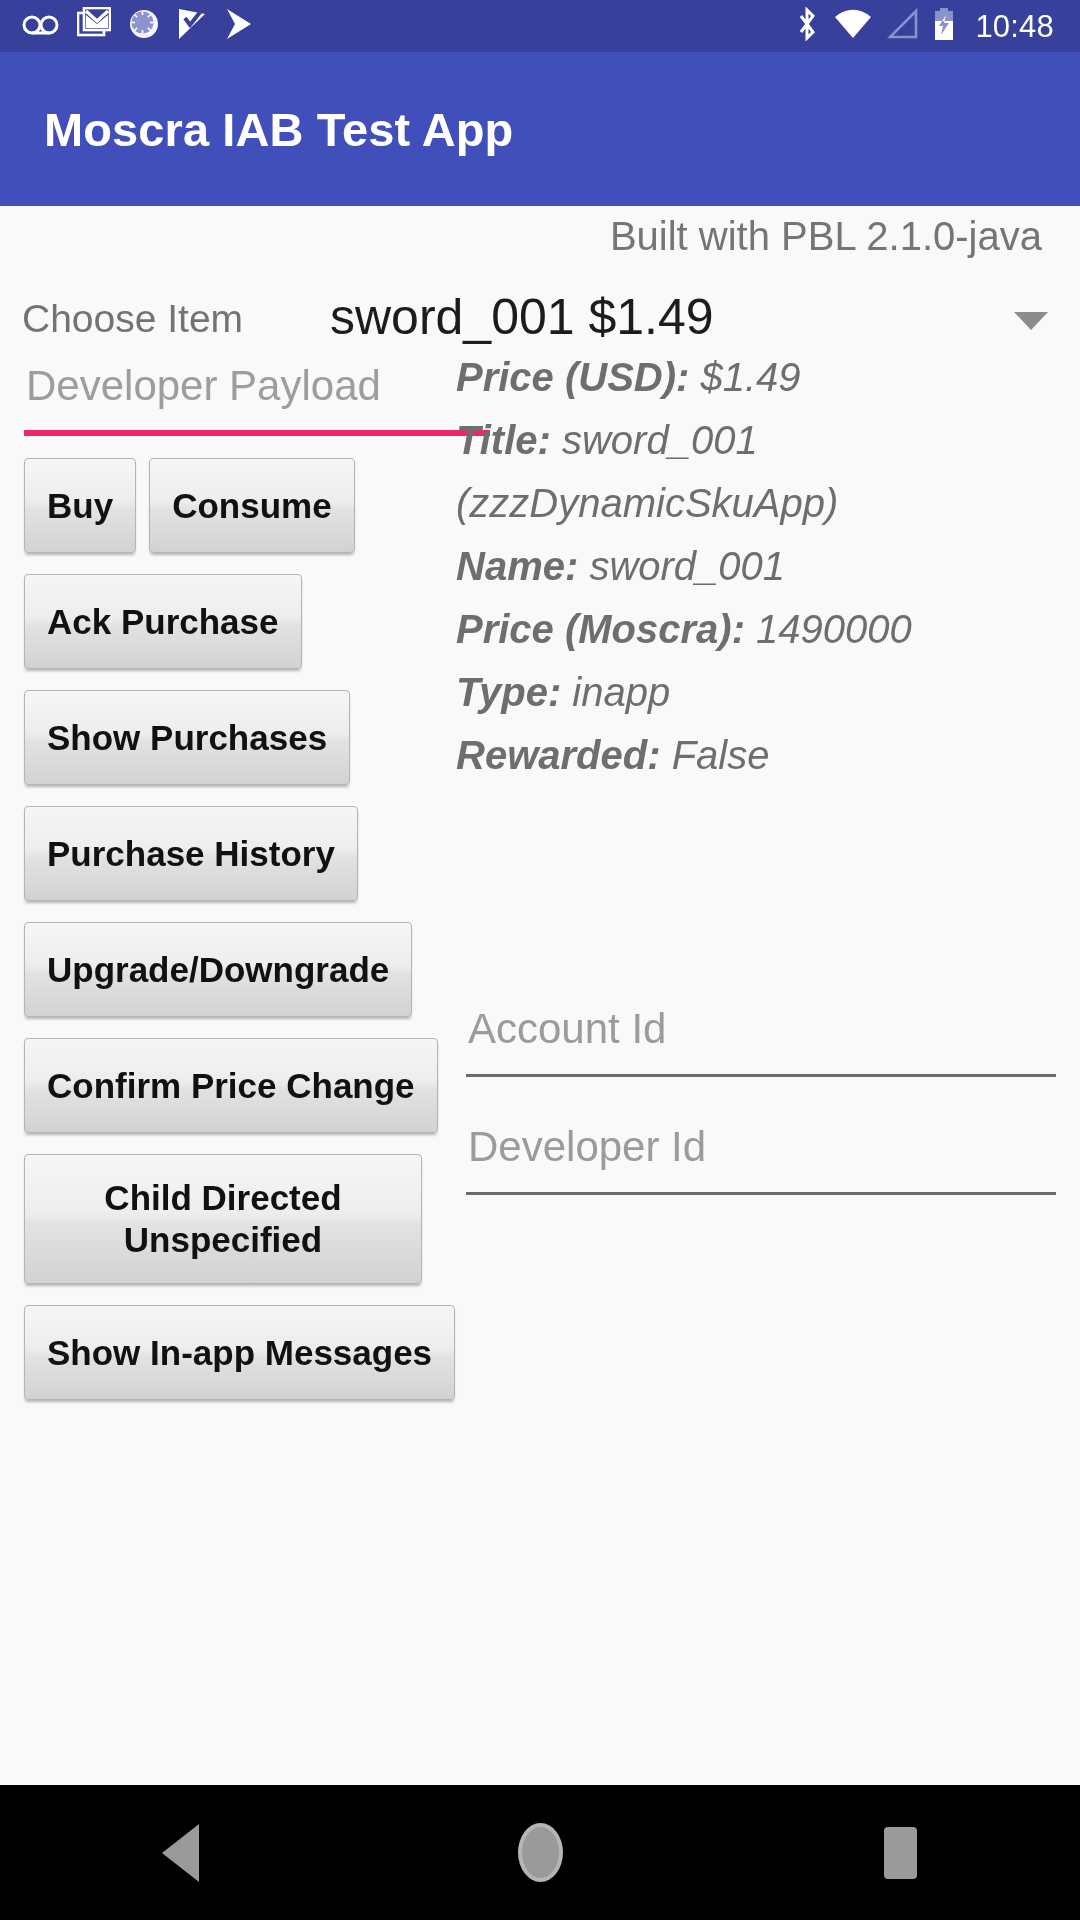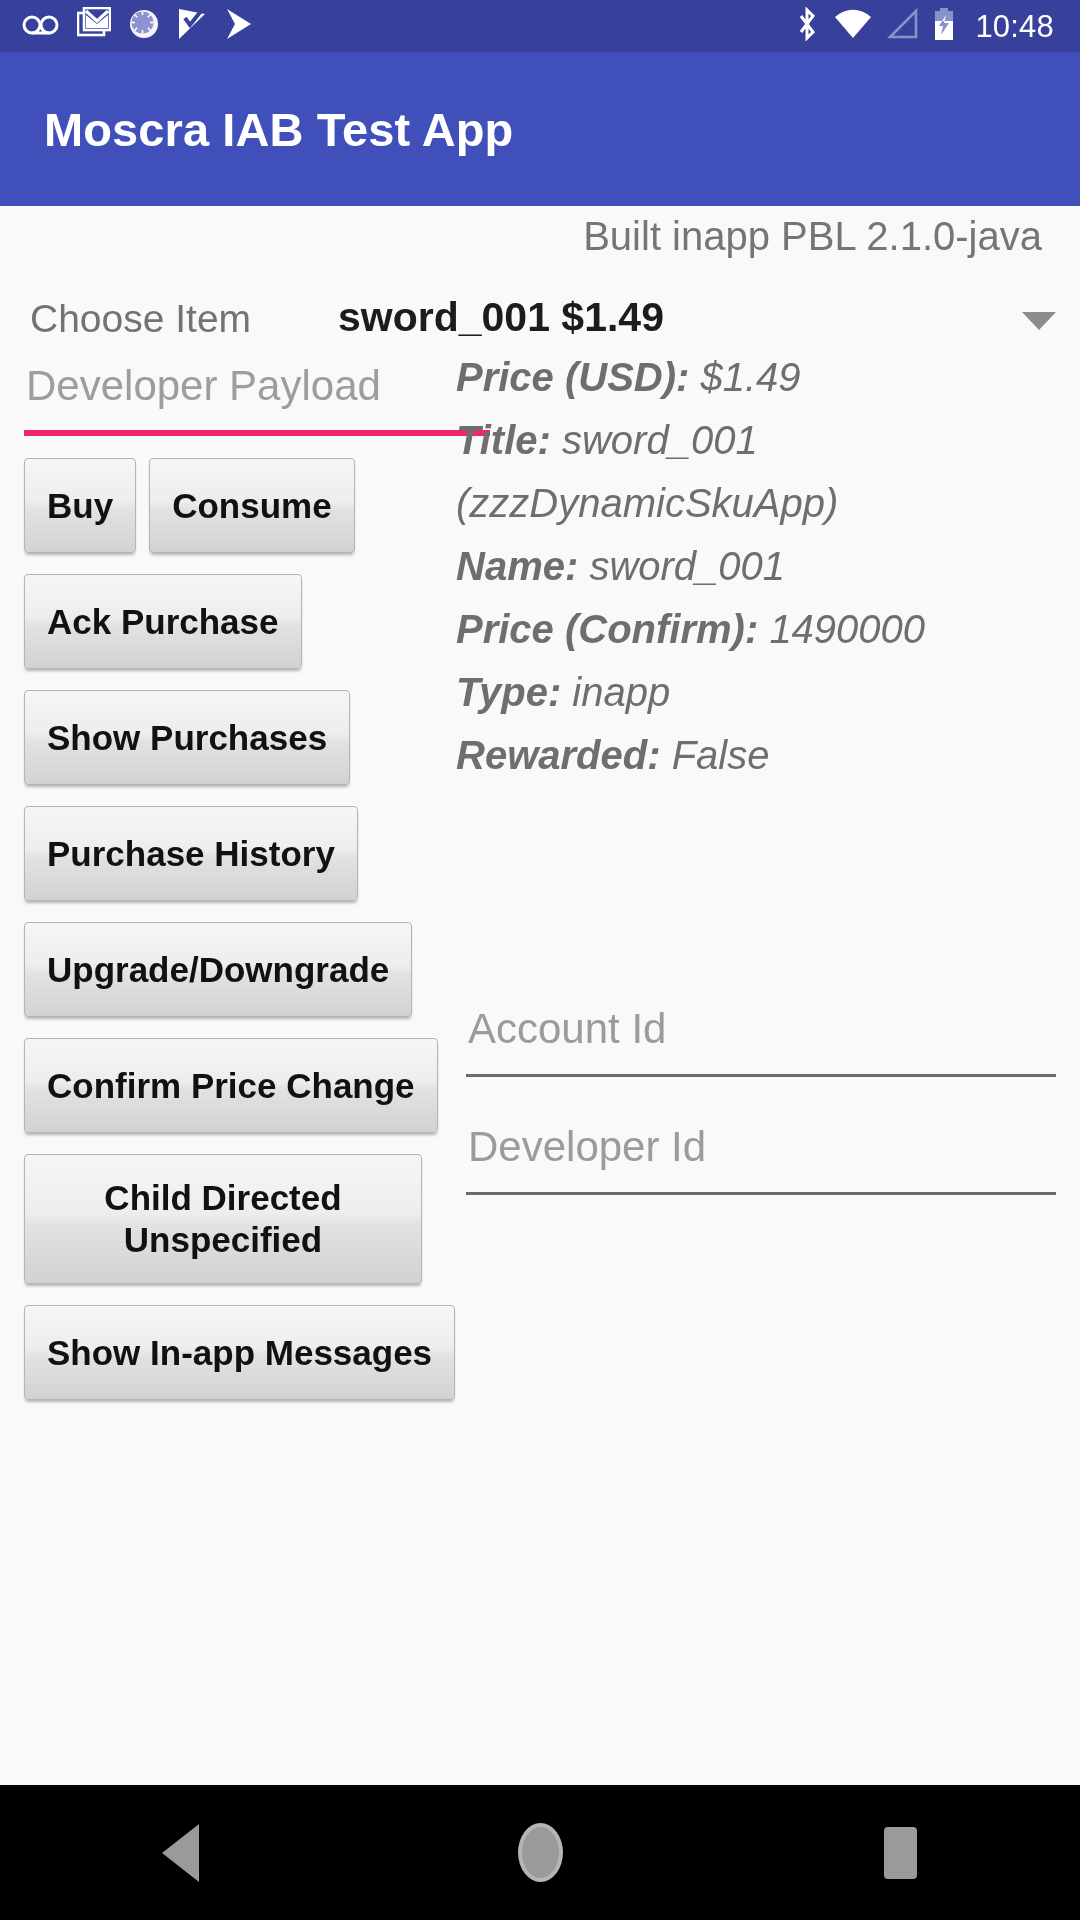--- a/index.html
+++ b/index.html
@@ -45,29 +45,29 @@
     background:#f9f9f9;overflow:hidden;
   }
   .built-with{
     position:absolute;right:38px;top:6px;
     color:#757575;font-size:40px;line-height:48px;font-weight:400;
     white-space:nowrap;
   }
 
   
   .spinner-row{
-    position:absolute;left:8px;top:80px;width:1068px;height:72px;
+    position:absolute;left:0;top:80px;width:1068px;height:72px;
   }
   .spinner-label{
     position:absolute;left:22px;top:10px;
     color:#737373;font-size:39px;line-height:46px;white-space:nowrap;
   }
   .spinner-value{
     position:absolute;left:330px;top:7px;
-    color:#1c1c1c;font-size:41px;line-height:49px;font-weight:700;
+    color:#1c1c1c;font-size:50px;line-height:49px;font-weight:400;
     white-space:nowrap;
   }
   .spinner-caret{
     position:absolute;right:20px;top:26px;
     width:0;height:0;border-left:17px solid transparent;
     border-right:17px solid transparent;border-top:18px solid #8c8c8c;
   }
 
   
   .left-col{
@@ -226,21 +226,21 @@
       <span class="sb-time">10:48</span>
     </div>
   </div>
 
   <div class="appbar">
     <div class="appbar-title">Moscra IAB Test App</div>
   </div>
 
   <div class="content">
 
-    <div class="built-with">Built inapp PBL 2.1.0-java</div>
+    <div class="built-with">Built with PBL 2.1.0-java</div>
 
     <div class="spinner-row">
       <div class="spinner-label">Choose Item</div>
       <div class="spinner-value">sword_001 $1.49</div>
       <div class="spinner-caret"></div>
     </div>
 
     <div class="left-col">
       <div class="payload-field">
         <div class="payload-placeholder">Developer Payload</div>
@@ -269,21 +269,21 @@
       </div>
       <div class="detail-line">
         <span class="lbl">Title:</span>
         <span>sword_001 (zzzDynamicSkuApp)</span>
       </div>
       <div class="detail-line">
         <span class="lbl">Name:</span>
         <span>sword_001</span>
       </div>
       <div class="detail-line">
-        <span class="lbl">Price (Confirm):</span>
+        <span class="lbl">Price (Moscra):</span>
         <span>1490000</span>
       </div>
       <div class="detail-line">
         <span class="lbl">Type:</span>
         <span>inapp</span>
       </div>
       <div class="detail-line">
         <span class="lbl">Rewarded:</span>
         <span>False</span>
       </div>

